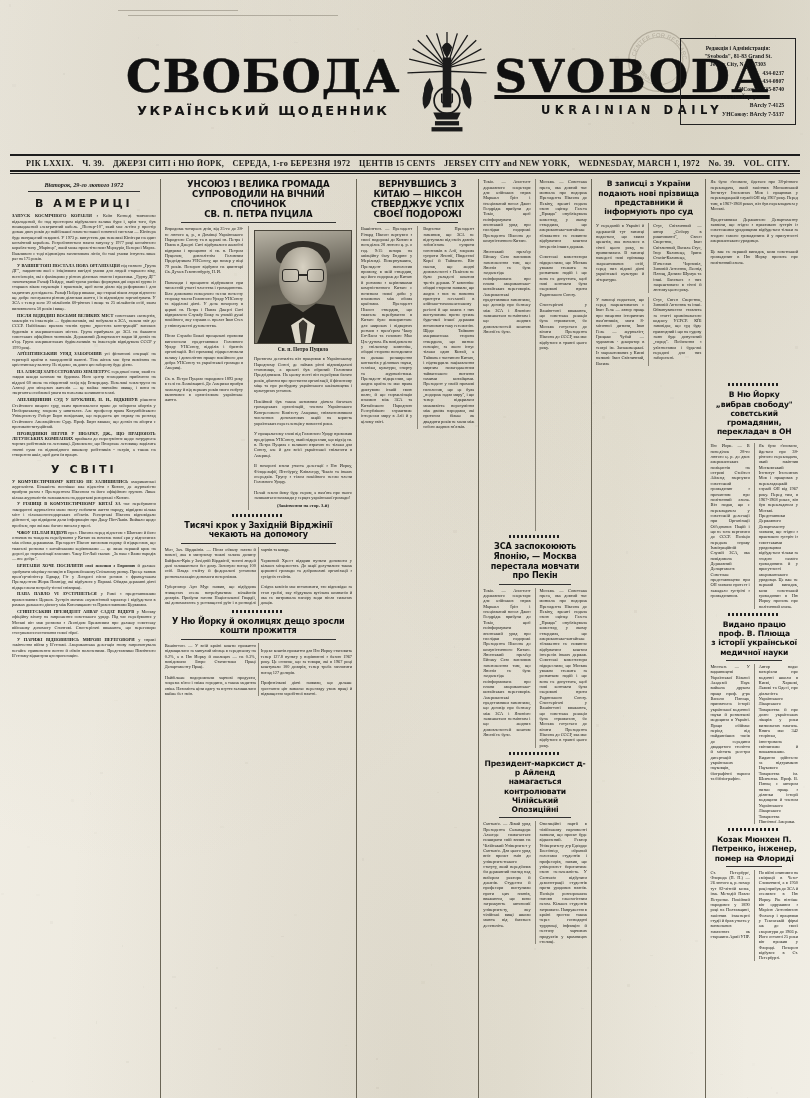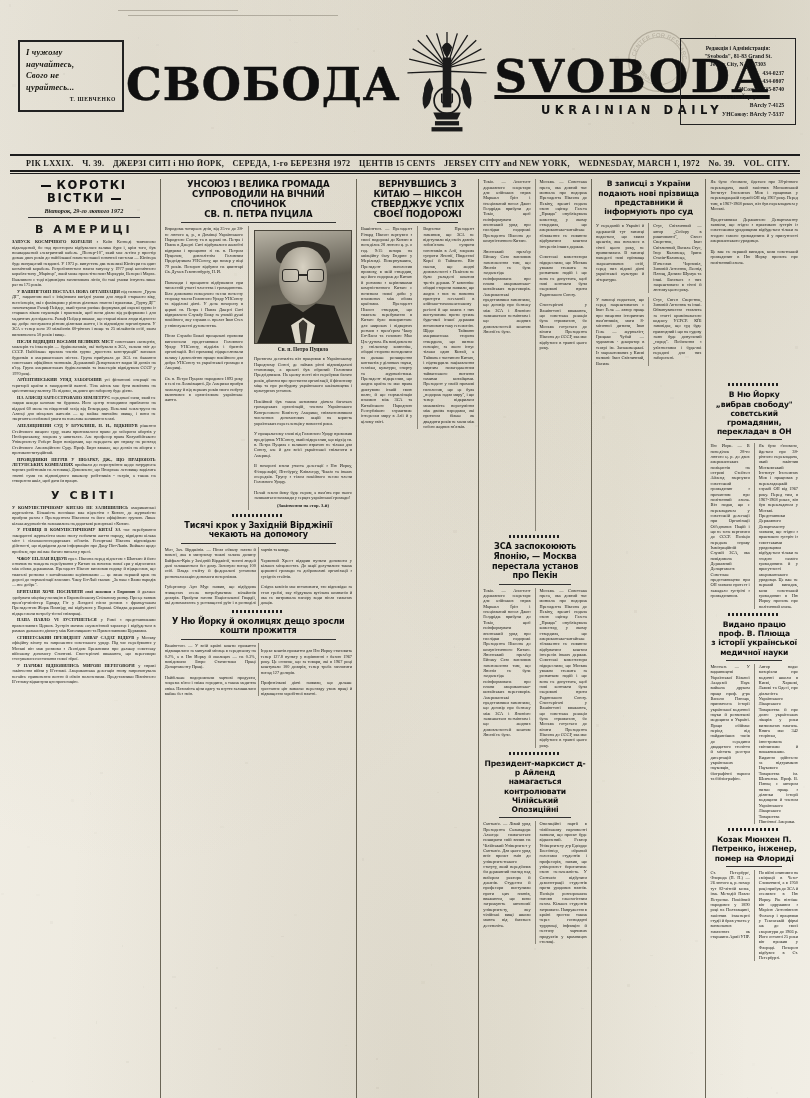--- a/index.html
+++ b/index.html
@@ -378,31 +378,25 @@
       </text>
       <path id="arcB" d="M18,52 A32,32 0 0 0 82,52" fill="none"></path>
       <text font-size="8" fill="#5a5140" font-family="'Liberation Sans',sans-serif">
         <textPath href="#arcB" startOffset="10%">LIBRARIES</textPath>
       </text>
     </svg>
   </div>
 
   <div class="masthead">
 
-    <div class="quotebox">
-      <div class="qline">І чужому</div>
-      <div class="qline">научайтесь,</div>
-      <div class="qline">Свого не</div>
-      <div class="qline">цурайтесь...</div>
-      <div class="qsig">Т. ШЕВЧЕНКО</div>
-    </div>
 
     <div class="titlewrap">
       <div class="tcol">
         <div class="bigtitle">СВОБОДА</div>
+        <div class="subtitle">УКРАЇНСЬКИЙ ЩОДЕННИК</div>
       </div>
 
       <div class="emblem">
         <svg viewBox="0 0 100 120" aria-hidden="true">
           <g stroke="#1b1b1b" stroke-width="1.5" fill="none">
             <g>
               <line x1="50" y1="40" x2="10" y2="18"></line>
                 <line x1="50" y1="40" x2="16" y2="8"></line>
               <line x1="50" y1="40" x2="26" y2="2"></line>
                 <line x1="50" y1="40" x2="38" y2="0"></line>
@@ -460,23 +454,20 @@
     <span>JERSEY CITY and NEW YORK,</span>
     <span>WEDNESDAY, MARCH 1, 1972</span>
     <span>No. 39.</span>
     <span>VOL. CITY.</span>
   </div>
   <div class="rule-bot"></div>
 
   <div class="cols">
 
     <div class="col c1">
-      <div class="hl k">
-        <span class="dash"></span>&nbsp;<span>КОРОТКІ ВІСТКИ</span>&nbsp;<span class="dash"></span>
-      </div>
       <div class="kicker">Вівторок, 29-го лютого 1972</div>
       <div class="hrule thin"></div>
       <div class="sectitle">В АМЕРИЦІ</div>
 
       <div class="body">
         <p class="lead"><b>ЗАПУСК КОСМІЧНОГО КОРАБЛЯ</b> <span>з Кейп Кеннеді тимчасово відкладений, бо над простором відбувалася велика буря і, крім того, був пошкоджений електричний кабель. „Піонер-10", який має летіти у простір довше двох років до найбільшої планети нашої сонячної системи — Юпітера буде випущений невдовзі. У 1973 р. випустять два невеликі Юпітери на один космічний корабель. Розроблюються плани запуску у 1977 році космічного корабля типу „Марінер", який може пролетіти повз Меркурія, Венери і Марса. Важливою є тоді відповідна заплянована лінія, бо такі умови існують лише раз на 175 років.</span></p>
         <p><b>У ВАШІНГТОНІ ПОСТАЛА НОВА ОРГАНІЗАЦІЯ</b> <span>під назвою „Група ДГ", завданням якої є ініціювати вигідні умови для людей старшого віку, пенсіонерів, які є фахівцями у різних ділянках знання і практики. „Групу ДГ" започаткував Ральф Нейдер, який трохи раніше формував дві окремі групи із старших віком науковців і практиків, щоб вони діяли від реформами і для медичних досліджень. Ральф Нейдер вважає, що старші віком люди відносно ще добре послужити різним ділянкам життя, і їх відповідно зорганізувати. У ЗСА є тепер коло 20 мільйонів 60-річних і вище та 25 мільйонів осіб, яким виповнилось 50 років і вище.</span></p>
         <p><b>ПІСЛЯ ВІДВІДИН ВОСЬМИ ВЕЛИКИХ МІСТ</b> <span>совєтських експертів, маклерів та інженерів — будівельників, які побували в ЗСА, склали звіт до СССР. Найбільше вразила членів групи „простота конструкцій" високих будинків в американських містах. Група прибувала до ЗСА на бажання совєтських офіційних чинників. Державний Департамент видав їй дозвіл на в'їзд. Група американських будівельників та інженерів відвідувала СССР у 1970 році.</span></p>
         <p><b>АРҐЕНТИНСЬКИЙ УРЯД ЗАБОРОНИВ</b> <span>усі фінансові операції на території країни в закордонній валюті. Тіла жінок має бути виміняна на арґентинську валюту. Не відомо, як довго цю заборону буде діяти.</span></p>
         <p><b>НА АЛЯСЦІ ЗАРЕЄСТРОВАНО ЗЕМЛЕТРУС</b> <span>середньої сили, який не завдав шкоди шляхам чи будовам. Його центр знаходився приблизно на віддалі 60 миль на південний захід від Енкореджу. Невеликі землетруси на Алясці для місцевих жителів — це майже звичайне явище, і вони не звертають особливої уваги на невелике коливання землі.</span></p>
@@ -593,21 +584,21 @@
           <div style="flex:1;border-left:1px solid #8a8578;padding-left:4px;white-space:pre-line;">Москва. — Совєтська преса, яка довгий час мовчала про подорож Президента Ніксона до Пекіну, врешті подала свою оцінку. Газета „Правда" опублікувала коментар, у якому ствердила, що американсько-китайське зближення не повинно відбуватися коштом інтересів інших держав.
 
 Совєтські коментатори підкреслили, що Москва уважно стежить за розвитком подій і що вона не допустить, щоб нові контакти були скеровані проти Радянського Союзу.
 
 Спостерігачі у Вашінгтоні вважають, що совєтська реакція була стриманою, бо Москва готується до візити Президента Ніксона до СССР, яка має відбутися в травні цього року.</div>
         </div>
       </div>
 
       <div class="hrule orn"></div>
       <div class="hl s2">ЗСА заспокоюють Японію, — Москва</div>
-      <div class="hl s2">перестала установ про Пекін</div>
+      <div class="hl s2">перестала мовчати про Пекін</div>
       <div class="hrule thin"></div>
       <div style="display:flex;gap:4px;">
         <div style="flex:1;" class="body">Токіо. — Асистент державного секретаря для азійських справ Маршал Ґрін і спеціяльний посол Джон Голдрідж прибули до Токіо, щоб поінформувати японський уряд про наслідки подорожі Президента Ніксона до комуністичного Китаю.
 
 Японський прем'єр Ейсаку Сато висловив занепокоєння тим, що Японія не була заздалегідь поінформована про плани американсько-китайських переговорів. Американські представники запевнили, що договір про безпеку між ЗСА і Японією залишається незмінним і що жодних домовленостей коштом Японії не було.</div>
         <div style="flex:1;border-left:1px solid #8a8578;padding-left:4px;" class="body">Москва. — Совєтська преса, яка довгий час мовчала про подорож Президента Ніксона до Пекіну, врешті подала свою оцінку. Газета „Правда" опублікувала коментар, у якому ствердила, що американсько-китайське зближення не повинно відбуватися коштом інтересів інших держав.
 
 Совєтські коментатори підкреслили, що Москва уважно стежить за розвитком подій і що вона не допустить, щоб нові контакти були скеровані проти Радянського Союзу.
 
 Спостерігачі у Вашінгтоні вважають, що совєтська реакція була стриманою, бо Москва готується до візити Президента Ніксона до СССР, яка має відбутися в травні цього року.</div>

